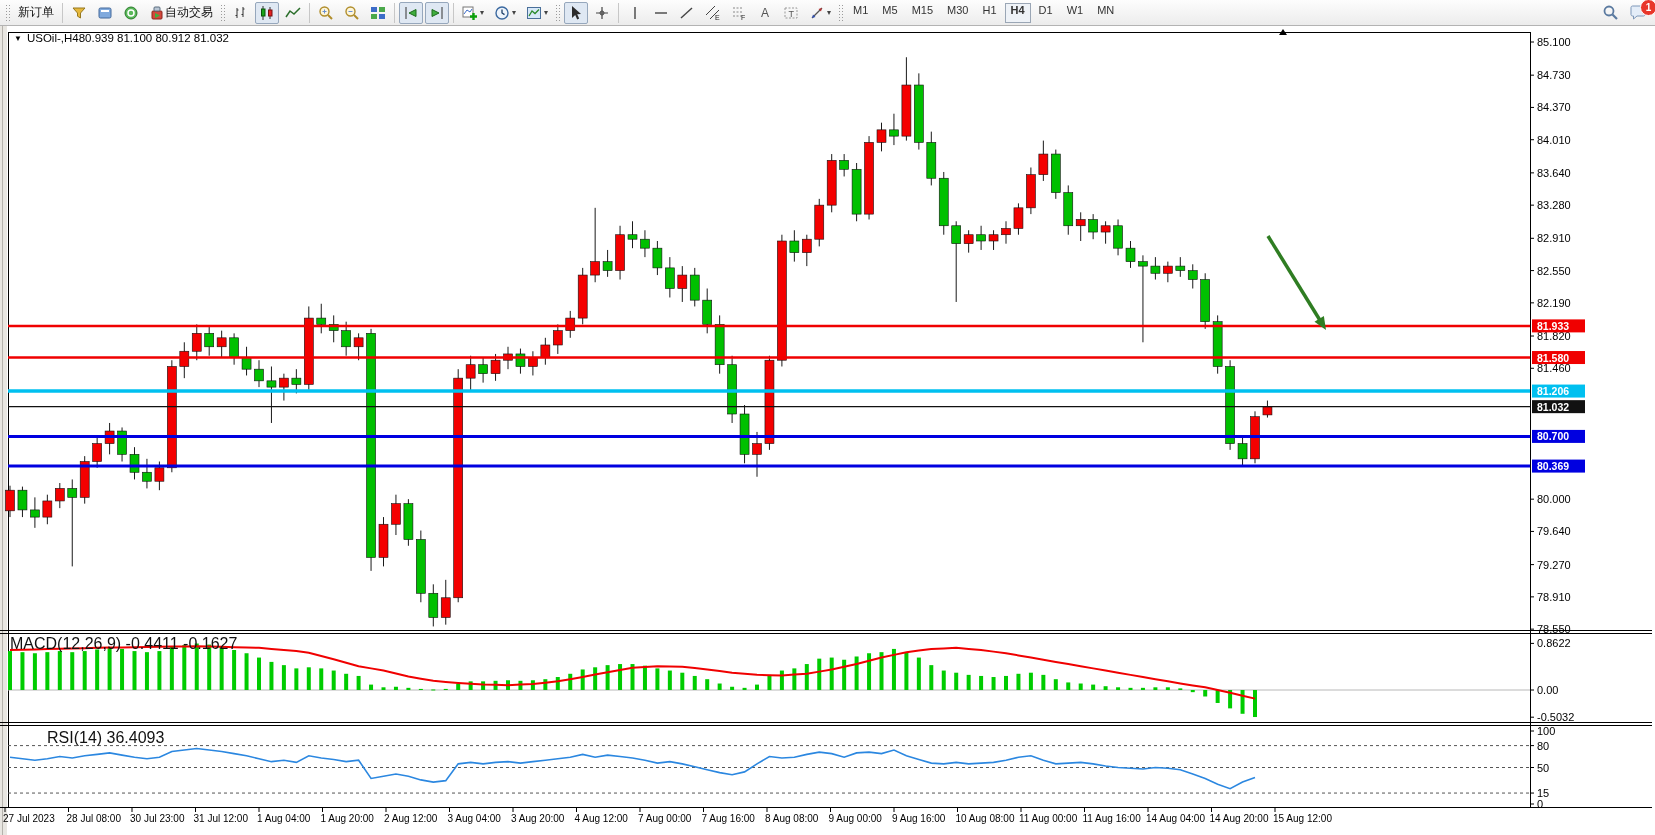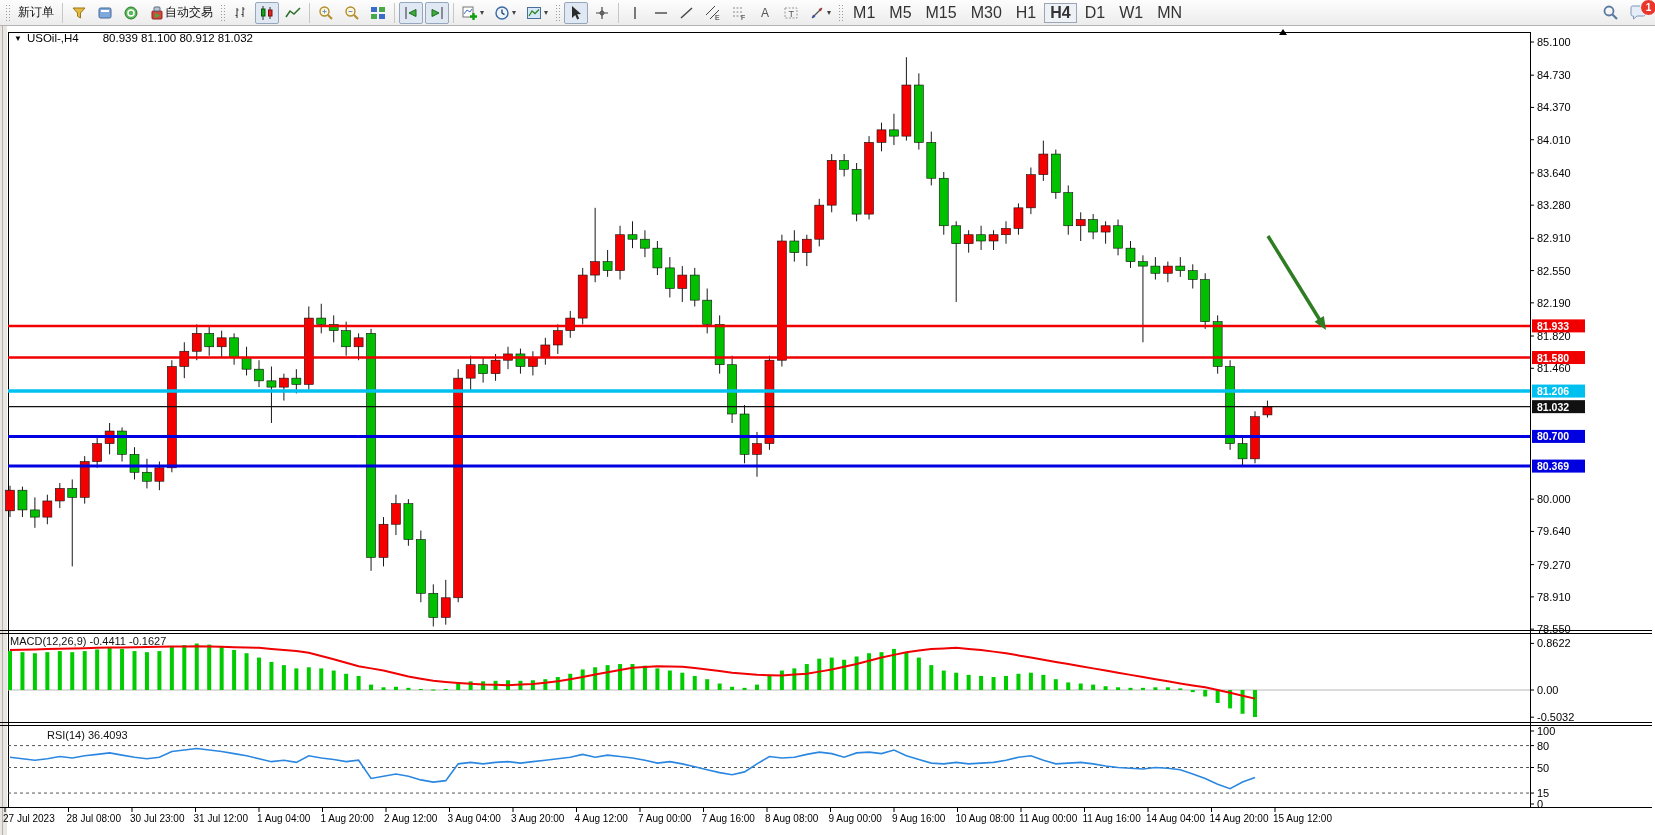--- a/index.html
+++ b/index.html
@@ -5,32 +5,32 @@
   html,body{margin:0;padding:0;}
   body{width:1655px;height:835px;overflow:hidden;background:#fff;font-family:"Liberation Sans",sans-serif;position:relative;}
   .toolbar{position:absolute;top:0;left:0;width:1655px;height:26px;background:linear-gradient(#fdfdfd,#ececec);border-bottom:1px solid #b3b3b3;display:flex;align-items:center;padding:0 3px;box-sizing:border-box;z-index:10;}
   .tbtn{height:22px;min-width:22px;display:flex;align-items:center;justify-content:center;border:1px solid transparent;border-radius:2px;margin:0 1px;padding:0 3px;font-size:12px;color:#222;cursor:default;box-sizing:border-box;}
   .tbtn.pressed{border-color:#96a7bc;background:#dfe8f3;}
   .tbtn svg{display:block;}
   .tb-handle{width:6px;height:18px;margin:0 2px;background-image:radial-gradient(circle,#9b9b9b 0.8px,transparent 1px);background-size:3px 3px;}
   .tb-sep{width:1px;height:20px;background:#c7c7c7;margin:0 3px;}
   .tb-label{font-size:12px;color:#111;white-space:nowrap;}
   .caret{font-size:8px;color:#444;margin-left:2px;}
-  .tf-btn{font-size:16px;color:#333;height:20px;padding:0 5px;display:flex;align-items:flex-start;border:1px solid transparent;margin:16px 1px;box-sizing:border-box;}
+  .tf-btn{font-size:11px;color:#333;height:20px;padding:0 5px;display:flex;align-items:flex-start;border:1px solid transparent;margin:16px 1px;box-sizing:border-box;}
   .tf-btn.active{border-color:#9aa6b5;background:#eef2f7;font-weight:bold;}
   .tb-spacer{flex:1;}
   .chat-wrap{position:relative;}
   .badge{position:absolute;top:-4px;right:-7px;background:#e8372c;color:#fff;font-size:10px;font-weight:bold;border-radius:50%;width:15px;height:15px;display:flex;align-items:center;justify-content:center;border:1px solid #fff;}
   .chart-area{position:absolute;top:26px;left:0;width:1655px;height:809px;background:#fff;}
   #cv{position:absolute;top:0;left:0;}
   #cv text{font-family:"Liberation Sans",sans-serif;}
   .chart-title{position:absolute;left:14px;top:6px;font-size:11.5px;color:#000;z-index:5;white-space:nowrap;}
   .chart-title .tri{font-size:8px;vertical-align:1px;margin-right:5px;}
-  .chart-title .ohlc{margin-left:24px;}
-  .ind-label{position:absolute;left:10px;font-size:11px;color:#111;z-index:5;white-space:nowrap;}
+  .chart-title .ohlc{margin-left:0;}
+  .ind-label{position:absolute;left:10px;font-size:16px;color:#111;z-index:5;white-space:nowrap;}
   .macd-pos{top:609px;}
   .rsi-pos{top:703px;padding-left:37px;}
 </style>
 </head>
 <body>
 
 <div class="toolbar">
   <div class="tb-handle"></div>
   <div class="tbtn">
       <span class="tb-label">新订单</span>

